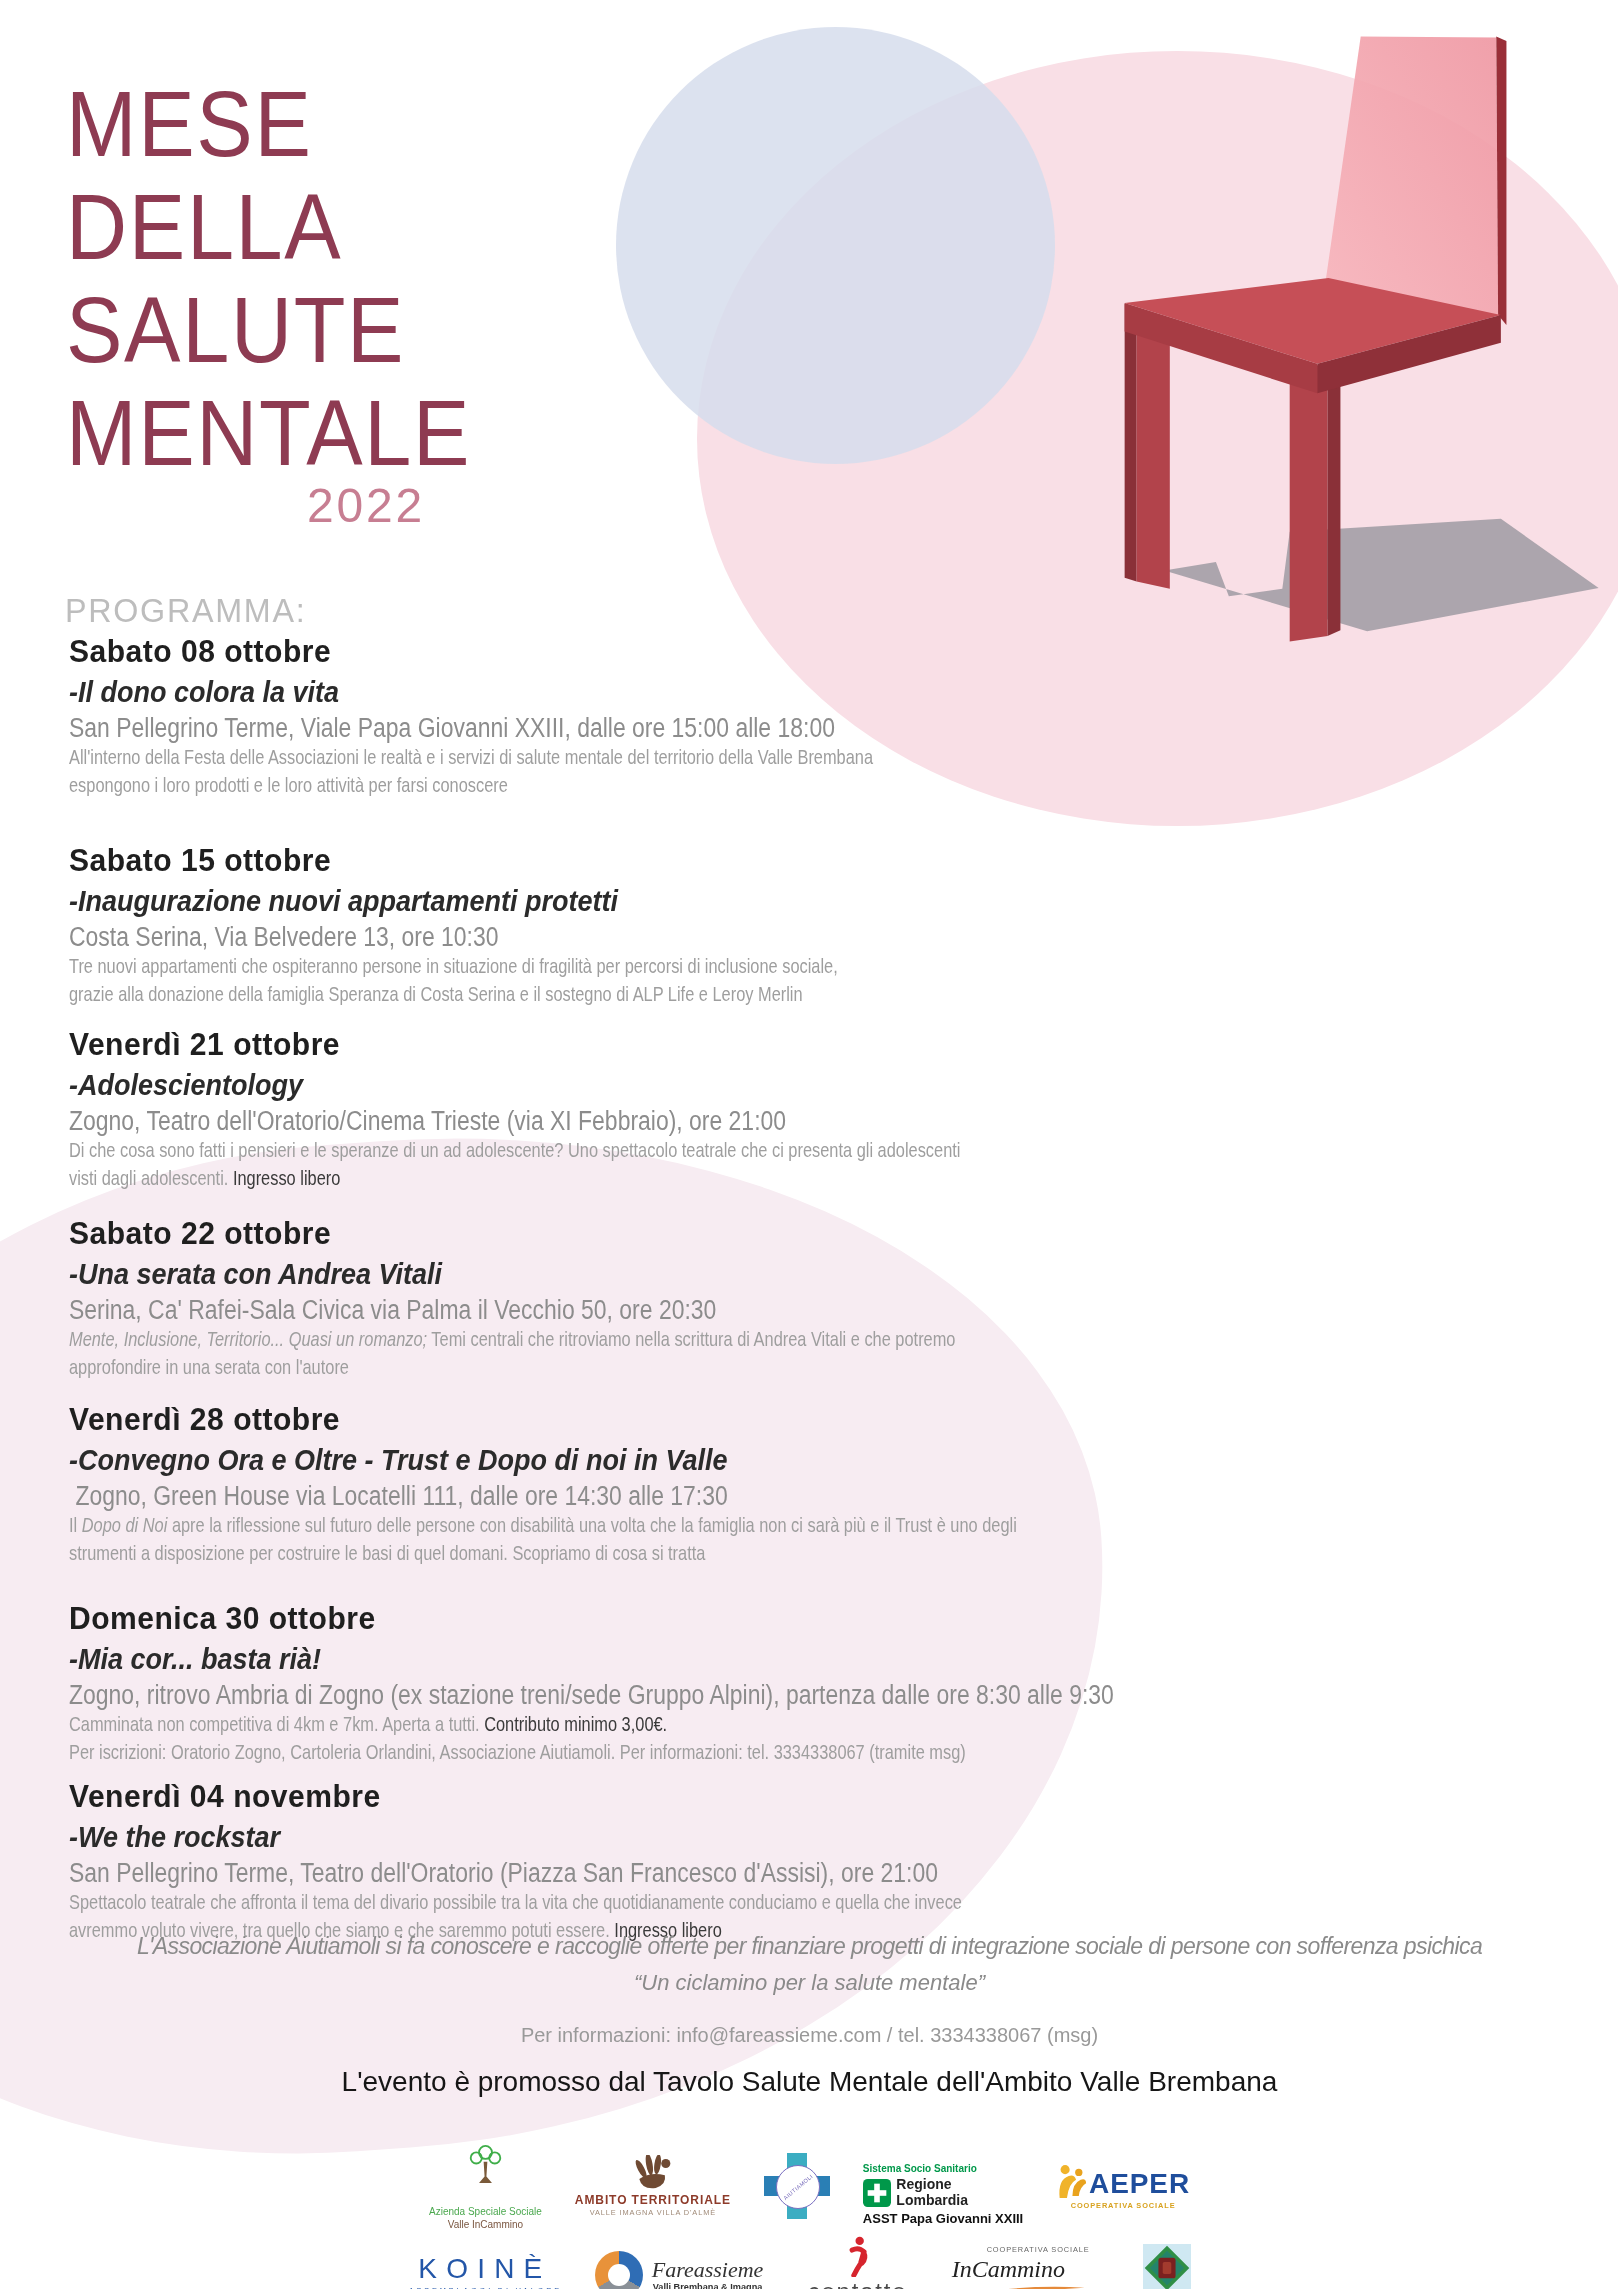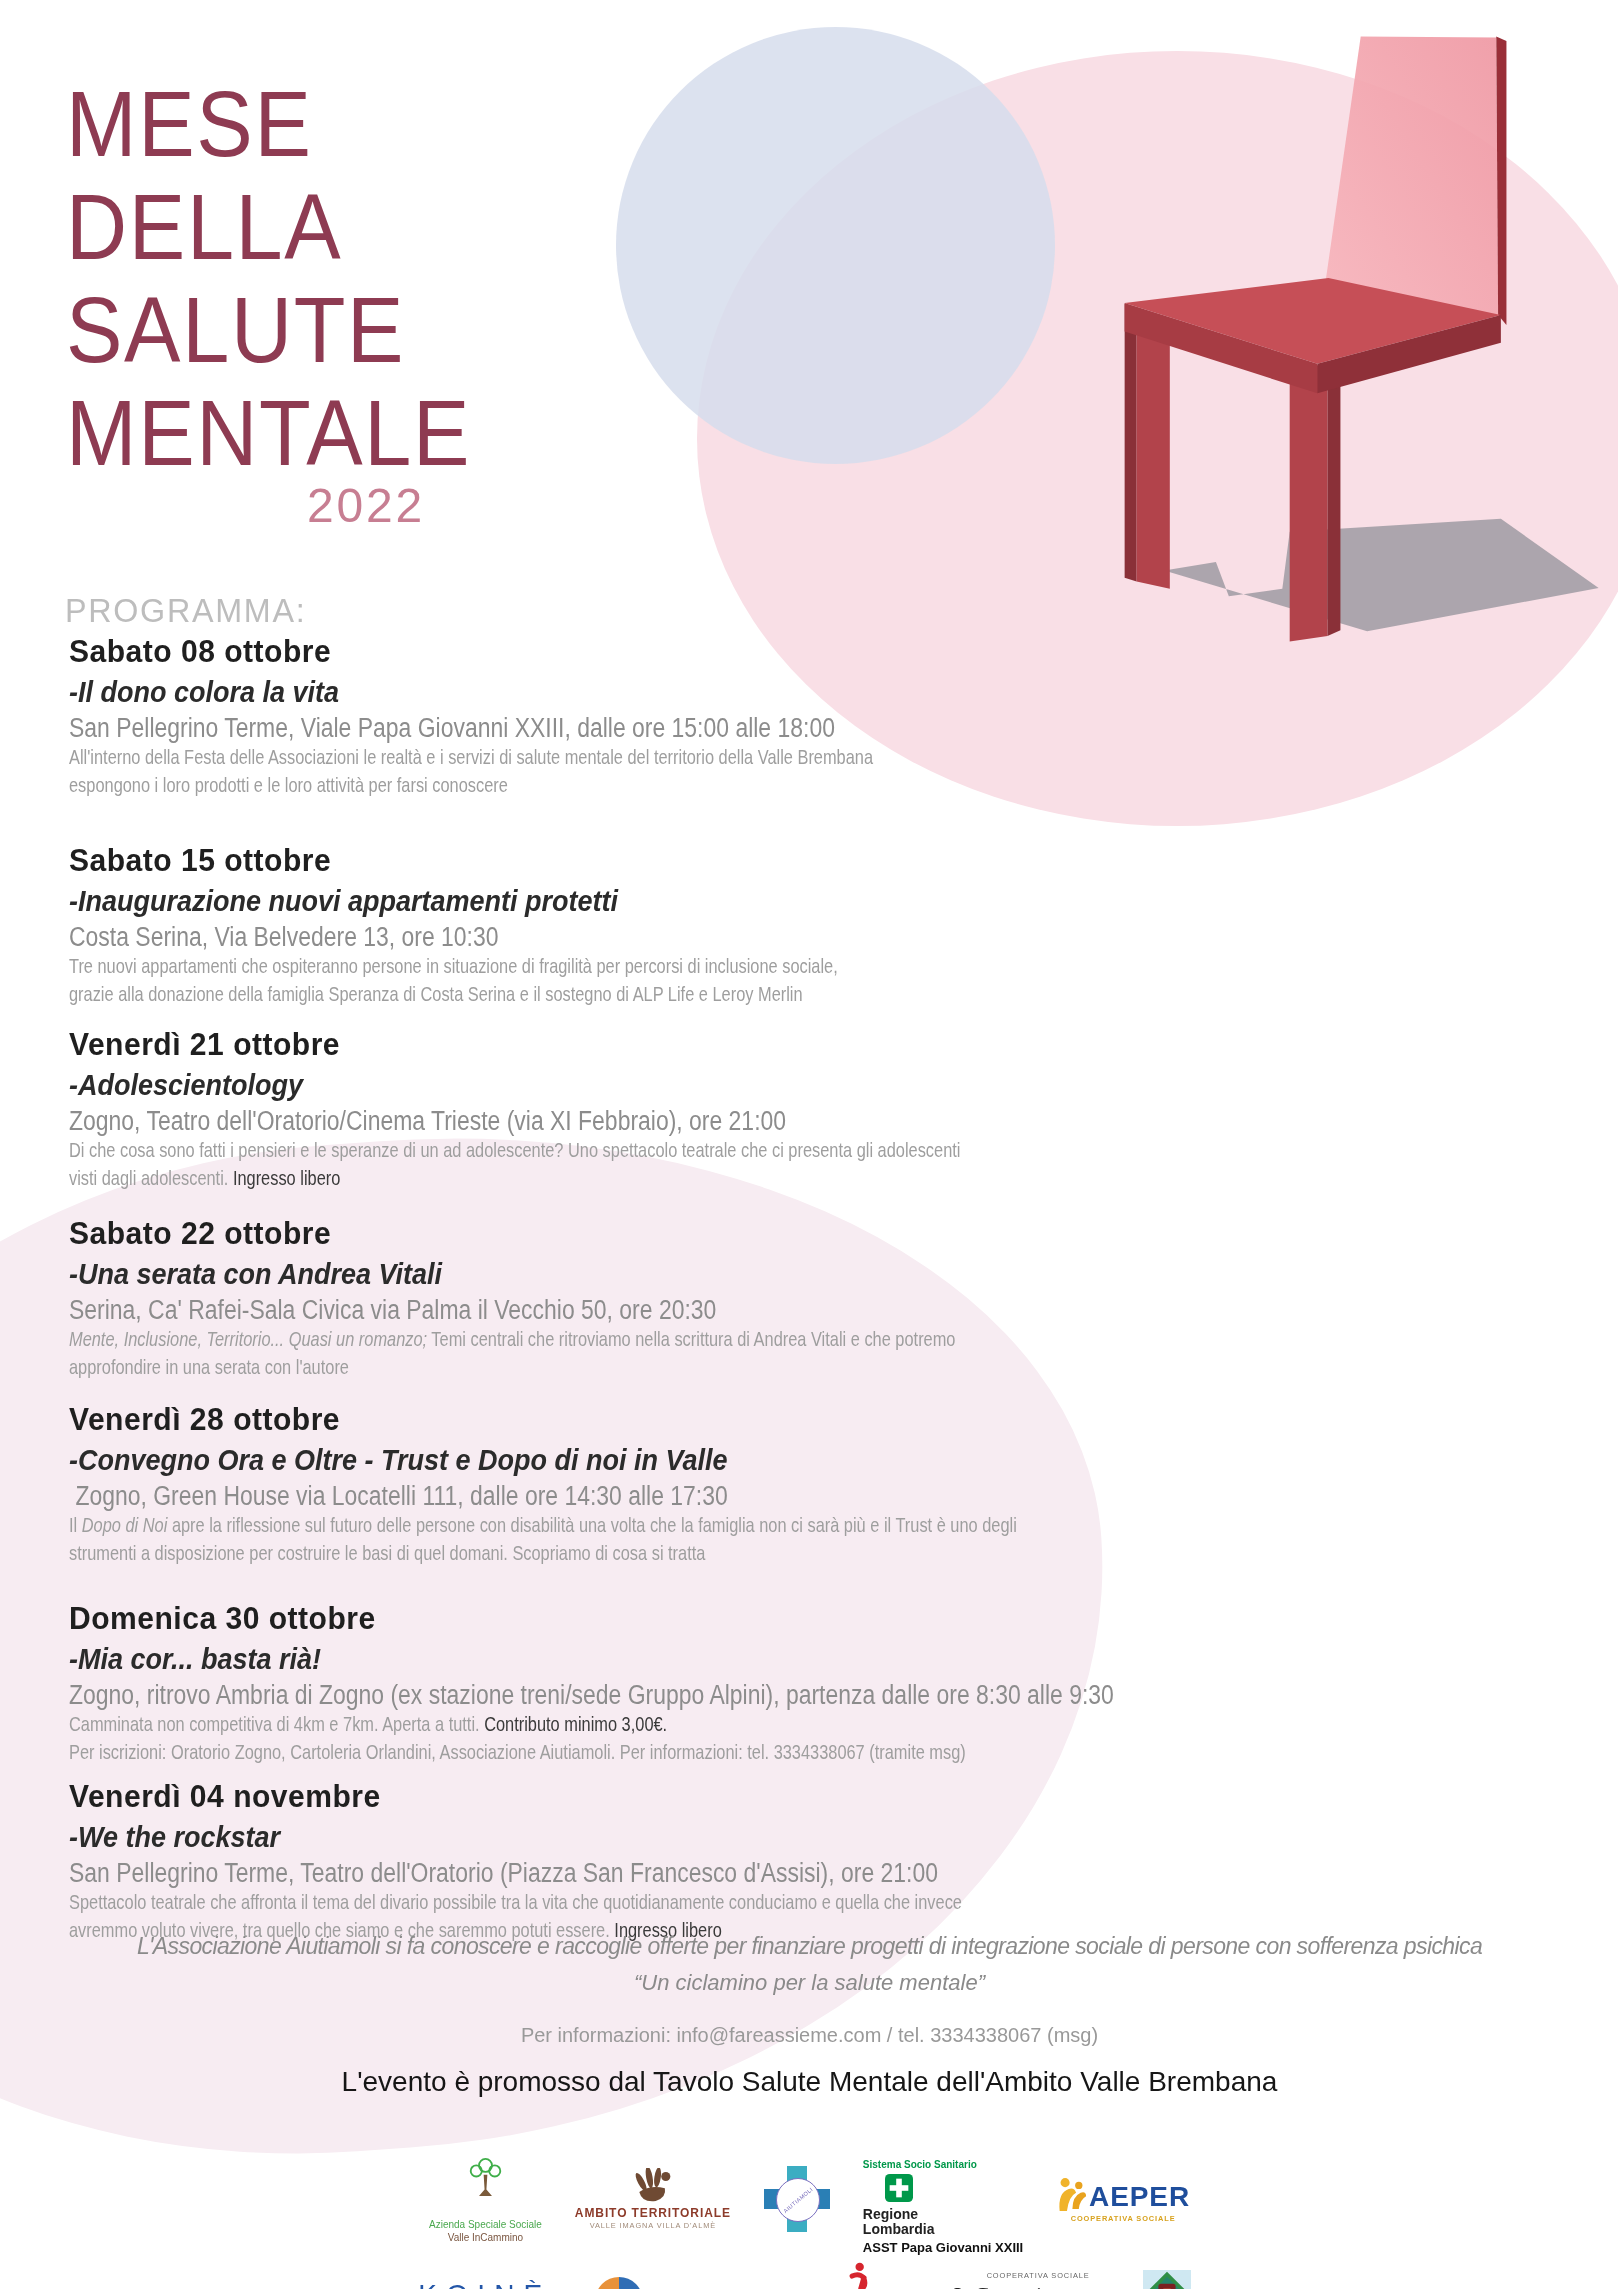--- a/index.html
+++ b/index.html
@@ -53,21 +53,21 @@
   .lg-amb .t1{color:#8d3b2a;font-weight:700;font-size:12px;letter-spacing:0.9px;}
   .lg-amb .t2{color:#a08a78;font-size:7.4px;letter-spacing:0.9px;}
   .lg-aiu{position:relative;width:66px;height:66px;}
   .aiu-v{position:absolute;left:23px;top:0;width:20px;height:66px;background:#3badc2;}
   .aiu-h{position:absolute;left:0;top:23px;width:66px;height:20px;background:#2a7fb5;}
   .aiu-c{position:absolute;left:12px;top:12px;width:42px;height:42px;border-radius:50%;
          background:#fff;border:1.8px solid #7a6fc0;display:flex;align-items:center;justify-content:center;}
   .aiu-c span{font-size:5.5px;color:#6b5fb5;letter-spacing:0.5px;transform:rotate(-40deg);}
   .lg-reg{align-items:flex-start;}
   .lg-reg .hdr{color:#00984a;font-size:10px;font-weight:700;margin-top:16px;}
-  .lg-reg .rrow{display:flex;gap:5.5px;align-items:center;margin:1.8px 0;flex-direction:column;}
+  .lg-reg .rrow{display:flex;gap:5.5px;align-items:center;margin:1.8px 0;}
   .lg-reg .nm{color:#222;font-weight:700;font-size:14px;}
   .lg-reg .sub{color:#111;font-weight:700;font-size:13px;}
   .lg-aep .arow{display:flex;align-items:flex-end;gap:1.8px;}
   .lg-aep .nm{color:#1f4e9c;font-size:28px;font-weight:700;letter-spacing:0.9px;}
   .lg-aep .sub{color:#d8a21f;font-size:7.4px;font-weight:700;letter-spacing:0.9px;}
   .lg-koi .nm{color:#2356a8;font-size:28px;letter-spacing:9.2px;}
   .lg-koi .sub{color:#2356a8;font-size:7.4px;letter-spacing:2.8px;font-style:italic;}
   .lg-far{flex-direction:row;gap:9.2px;align-items:center;}
   .far-ic{width:48px;height:48px;border-radius:50%;
           background:conic-gradient(#2f6db5 0 120deg,#8a9097 120deg 240deg,#e8923a 240deg 360deg);

